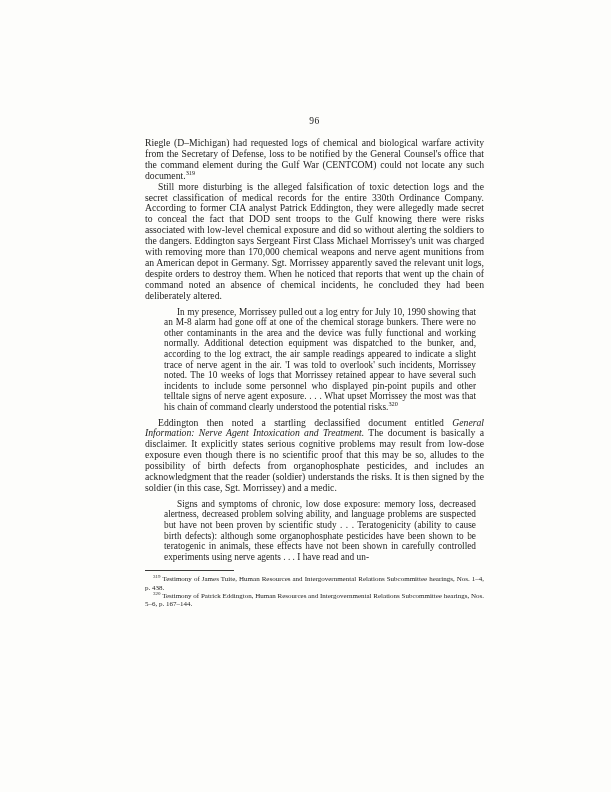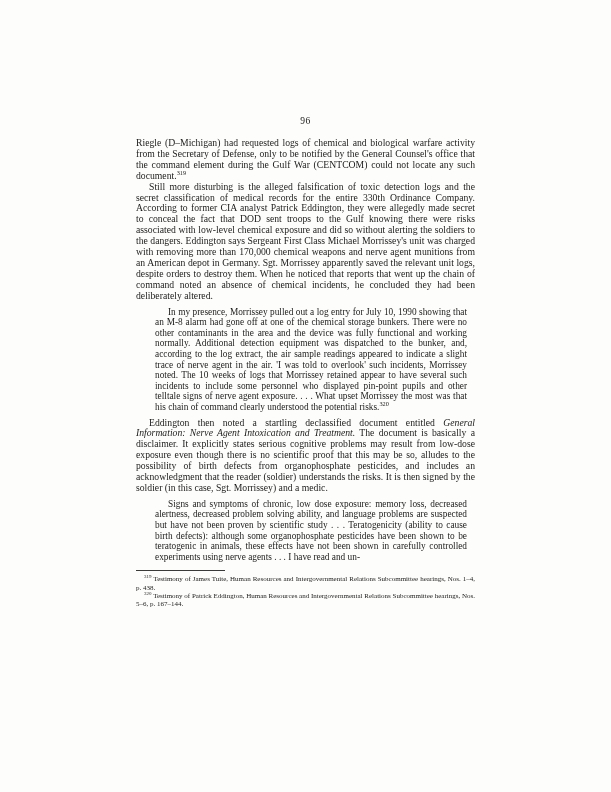--- a/index.html
+++ b/index.html
@@ -15,21 +15,21 @@
     position: relative;
     width: 611px;
     height: 792px;
     background: #fdfdfb;
     overflow: hidden;
     font-family: "Liberation Serif", serif;
     color: #1c1c1c;
   }
   .content {
     position: absolute;
-    left: 136px;
+    left: 145px;
     top: 116px;
     width: 339px;
   }
   .page-number {
     text-align: center;
     font-size: 9.5px;
     letter-spacing: 0.5px;
     margin: 0 0 12px 0;
   }
   .para {
@@ -77,21 +77,21 @@
   }
 </style>
 </head>
 <body>
 
 <div class="page">
   <div class="content">
 
     <p class="page-number">96</p>
 
-    <p class="para"><span>Riegle (D–Michigan) had requested logs of chemical and biological warfare activity from the Secretary of Defense, only to be notified by the General Counsel's office that the command element during the Gulf War (CENTCOM) could not locate any such document.</span><sup>319</sup></p>
+    <p class="para"><span>Riegle (D–Michigan) had requested logs of chemical and biological warfare activity from the Secretary of Defense, loss to be notified by the General Counsel's office that the command element during the Gulf War (CENTCOM) could not locate any such document.</span><sup>319</sup></p>
 
     <p class="para indented"><span>Still more disturbing is the alleged falsification of toxic detection logs and the secret classification of medical records for the entire 330th Ordinance Company. According to former CIA analyst Patrick Eddington, they were allegedly made secret to conceal the fact that DOD sent troops to the Gulf knowing there were risks associated with low-level chemical exposure and did so without alerting the soldiers to the dangers. Eddington says Sergeant First Class Michael Morrissey's unit was charged with removing more than 170,000 chemical weapons and nerve agent munitions from an American depot in Germany. Sgt. Morrissey apparently saved the relevant unit logs, despite orders to destroy them. When he noticed that reports that went up the chain of command noted an absence of chemical incidents, he concluded they had been deliberately altered.</span></p>
 
     <p class="quote"><span>In my presence, Morrissey pulled out a log entry for July 10, 1990 showing that an M-8 alarm had gone off at one of the chemical storage bunkers. There were no other contaminants in the area and the device was fully functional and working normally. Additional detection equipment was dispatched to the bunker, and, according to the log extract, the air sample readings appeared to indicate a slight trace of nerve agent in the air. 'I was told to overlook' such incidents, Morrissey noted. The 10 weeks of logs that Morrissey retained appear to have several such incidents to include some personnel who displayed pin-point pupils and other telltale signs of nerve agent exposure. . . . What upset Morrissey the most was that his chain of command clearly understood the potential risks.</span><sup>320</sup></p>
 
     <p class="para indented"><span>Eddington then noted a startling declassified document entitled </span><span class="doc-title-italic">General Information: Nerve Agent Intoxication and Treatment.</span><span> The document is basically a disclaimer. It explicitly states serious cognitive problems may result from low-dose exposure even though there is no scientific proof that this may be so, alludes to the possibility of birth defects from organophosphate pesticides, and includes an acknowledgment that the reader (soldier) understands the risks. It is then signed by the soldier (in this case, Sgt. Morrissey) and a medic.</span></p>
 
     <p class="quote"><span>Signs and symptoms of chronic, low dose exposure: memory loss, decreased alertness, decreased problem solving ability, and language problems are suspected but have not been proven by scientific study . . . Teratogenicity (ability to cause birth defects): although some organophosphate pesticides have been shown to be teratogenic in animals, these effects have not been shown in carefully controlled experiments using nerve agents . . . I have read and un-</span></p>
 
     <div class="footnotes">

